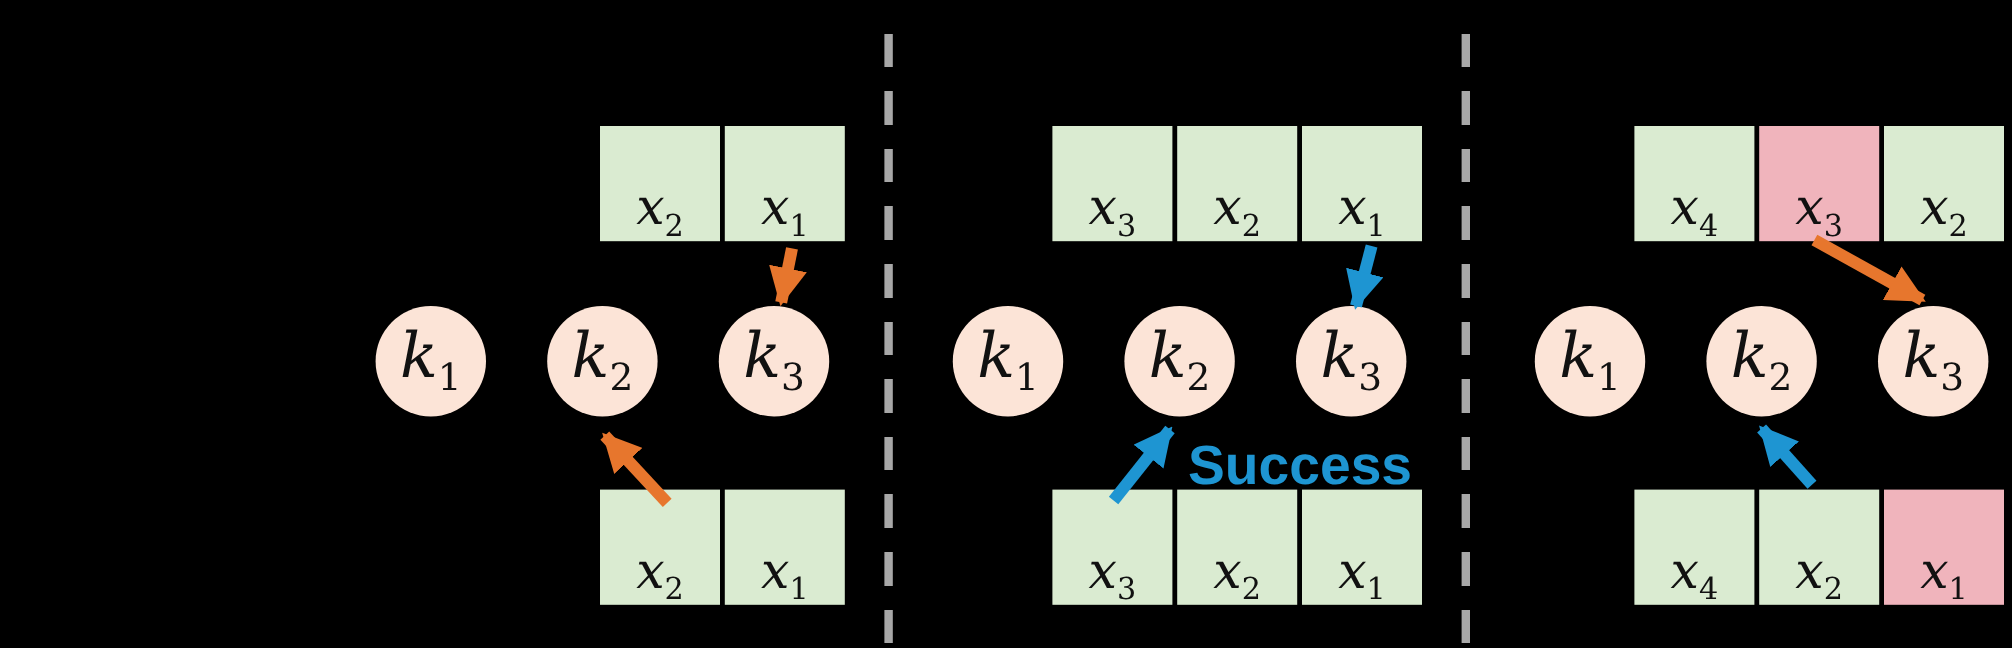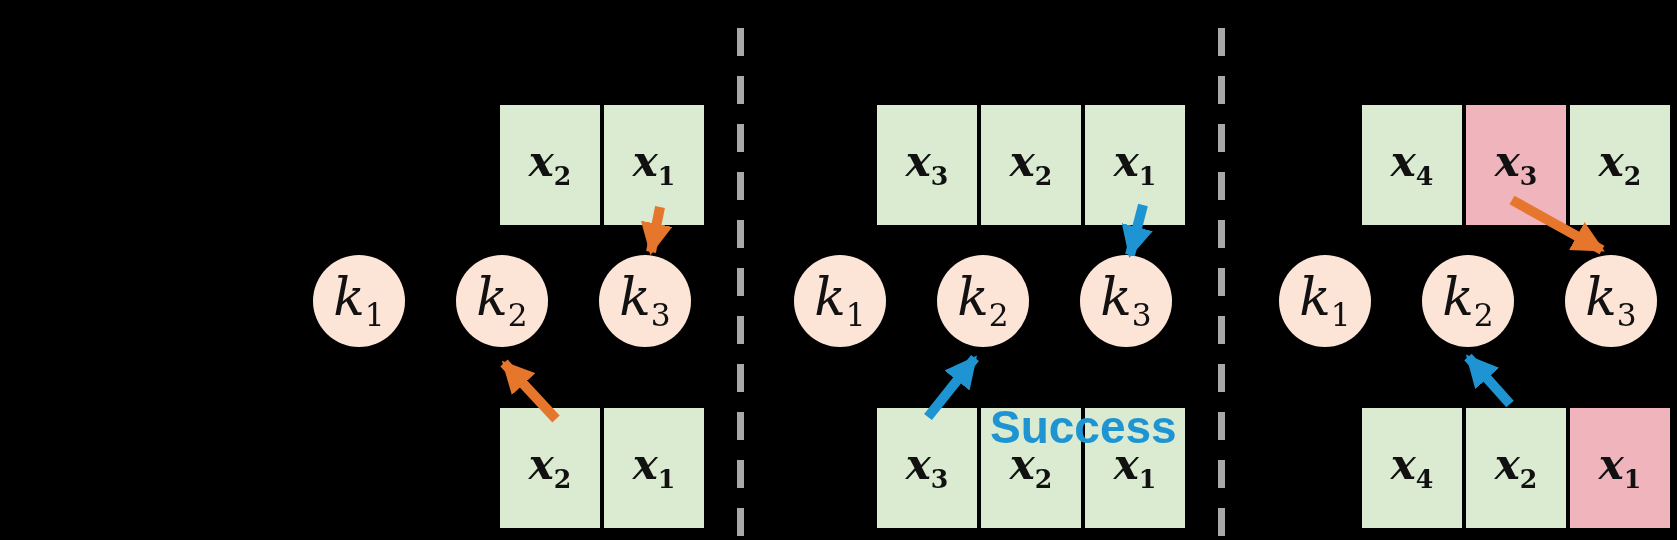--- a/index.html
+++ b/index.html
@@ -7,24 +7,23 @@
   body {
     width: 1677px; height: 540px; overflow: hidden;
     font-family: "Liberation Sans", sans-serif;
   }
   .canvas { position: relative; width: 1677px; height: 540px; background: var(--bg, #000); }
 
   .panel { position: absolute; top: 0; width: 456px; height: 540px; }
 
   .row { position: absolute; display: flex; gap: 4px; }
   .cell {
-    width: 100px; height: 120px;
-    display: flex; align-items: center; justify-content: center;
+    width: 100px; height: 96px;
+    display: flex; align-items: flex-end; justify-content: center;
     background: var(--cell-normal);
-    font-weight: bold;
   }
   .cell.highlight { background: var(--cell-highlight); }
 
   .key {
     position: absolute; width: 92px; height: 92px; border-radius: 50%;
     background: var(--key-circle);
     display: flex; align-items: center; justify-content: center;
   }
 
   .math {
@@ -134,21 +133,21 @@
           <marker id="panel-success-head-0" viewBox="0 0 10 10" markerWidth="3.2" markerHeight="3.2" refX="9" refY="5" orient="auto" markerUnits="strokeWidth">
             <path d="M0,0 L10,5 L0,10 Z" fill="#1e95d2"></path>
           </marker>
           <marker id="panel-success-head-1" viewBox="0 0 10 10" markerWidth="3.2" markerHeight="3.2" refX="9" refY="5" orient="auto" markerUnits="strokeWidth">
             <path d="M0,0 L10,5 L0,10 Z" fill="#1e95d2"></path>
           </marker>
         </defs>
         <line x1="403" y1="205" x2="390" y2="255" stroke="#1e95d2" stroke-width="10" marker-end="url(#panel-success-head-0)"></line>
         <line x1="188" y1="417" x2="235" y2="358" stroke="#1e95d2" stroke-width="10" marker-end="url(#panel-success-head-1)"></line>
       </svg>
-      <div class="annotation" style="color: rgb(30, 149, 210); left: 250px; top: 364px; margin-top: 40px;">Success</div>
+      <div class="annotation" style="color: rgb(30, 149, 210); left: 250px; top: 364px;">Success</div>
     </section>
     <section class="panel" style="left: 1225px;">
     <div class="row top-row" style="left: 137px; top: 105px;">
         <div class="cell">
     <span class="math"><span class="base">x</span><sub>4</sub></span>
   </div>
         <div class="cell highlight">
     <span class="math"><span class="base">x</span><sub>3</sub></span>
   </div>
         <div class="cell">

